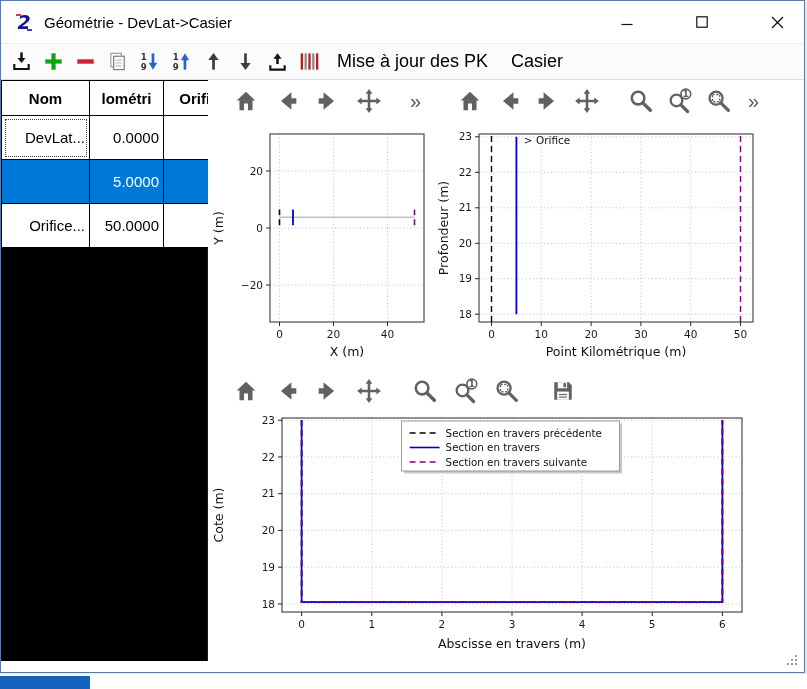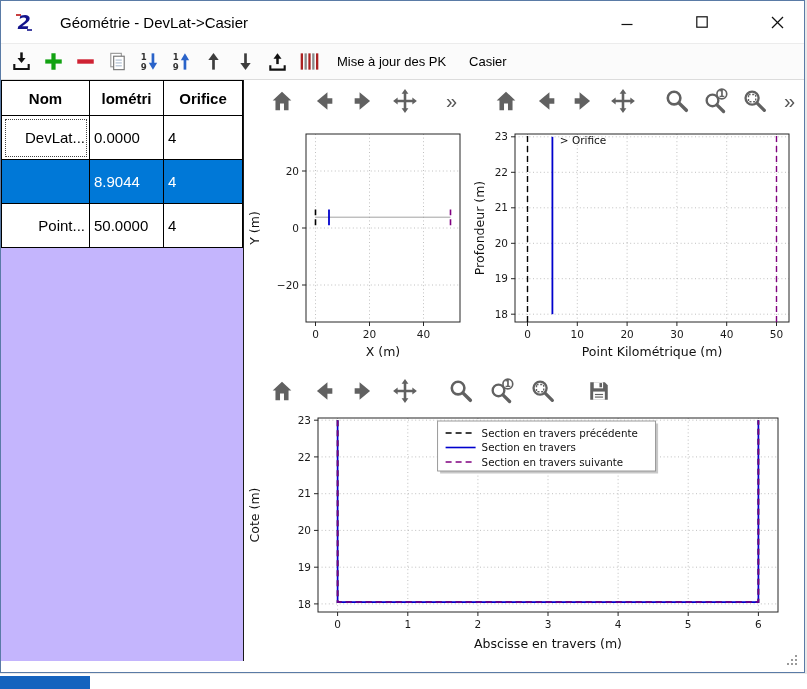--- a/index.html
+++ b/index.html
@@ -9,39 +9,39 @@
     background:#e9e9e9;
     position:relative; overflow:hidden;
   }
   .window {
     position:absolute; left:0; top:0; width:805px; height:673px;
     background:#fff; border:1px solid #5a7ba6;
   }
   
   .titlebar { height:42px; display:flex; align-items:center; padding-left:12px; background:#fff; }
   .app-icon { width:22px; height:22px; display:flex; align-items:center; }
-  .title { font-size:15px; color:#000; margin-left:25px; white-space:nowrap; }
+  .title { font-size:15px; color:#000; margin-left:9px; white-space:nowrap; }
   .win-controls { margin-left:auto; display:flex; align-items:center; }
   .win-btn { width:46px; height:42px; display:flex; align-items:center; justify-content:center; }
   .win-btn + .win-btn { margin-left:29px; }
   .win-controls { margin-right:4px; }
   
   .toolbar {
     height:37px; display:flex; align-items:center; gap:5px; padding:0 7px;
     background:#fbfbfb; border-top:1px solid #ececec; border-bottom:1px solid #dcdcdc;
   }
   .tb-btn { width:27px; height:28px; display:flex; align-items:center; justify-content:center; }
-  .tb-text { font-size:13px; color:#000; padding:0 9px; height:28px; display:flex; align-items:center; white-space:nowrap; }
+  .tb-text { font-size:18px; color:#000; padding:0 9px; height:28px; display:flex; align-items:center; white-space:nowrap; }
   
   .content { position:absolute; top:79px; left:0; width:803px; height:581px; display:flex; background:#fff; }
-  .left-panel { width:243px; height:581px; border-right:1px solid #1a1a1a; background:#c4b5fd; }
+  .left-panel { width:207px; height:581px; border-right:1px solid #1a1a1a; background:#000000; }
   .geom-table { border-collapse:collapse; table-layout:fixed; width:241px; font-size:15px; color:#000; }
   .geom-table th, .geom-table td { border:1px solid #000; overflow:hidden; white-space:nowrap; }
   .geom-table th { height:35px; font-weight:bold; text-align:center; background:#fff; }
-  .geom-table td { height:44px; padding:0 4px; text-align:left; background:#fff; }
+  .geom-table td { height:44px; padding:0 4px; text-align:right; background:#fff; }
   .geom-table td.name { text-align:right; }
   .geom-table tr.selected td { background:#0078d7; color:#fff; }
   .geom-table td.focus-cell { outline:1px dotted #444; outline-offset:-4px; }
   
   .plots { position:relative; width:560px; height:581px; background:#fff; }
   .panel { position:absolute; background:#fff; }
   .panel-plan   { left:0;   top:0;    width:225px; height:290px; }
   .panel-profile{ left:225px; top:0;  width:335px; height:290px; }
   .panel-cross  { left:0;  top:290px; width:560px; height:291px; }
   .mpl-toolbar { height:42px; display:flex; align-items:center; gap:11px; padding-left:23px; padding-right:8px; }
@@ -184,25 +184,25 @@
             </tr>
           </thead>
           <tbody>
             <tr>
               <td class="name focus-cell">DevLat...</td>
               <td class="num">0.0000</td>
               <td class="num">4</td>
             </tr>
             <tr class="selected">
               <td class="name"></td>
-              <td class="num">8.9044</td>
+              <td class="num">5.0000</td>
               <td class="num">4</td>
             </tr>
             <tr>
-              <td class="name">Point...</td>
+              <td class="name">Orifice...</td>
               <td class="num">50.0000</td>
               <td class="num">4</td>
             </tr>
           </tbody>
         </table>
     </div>
     <div class="plots">
       <div class="panel panel-plan">
         <div class="mpl-toolbar">
             <div class="mpl-btn">

